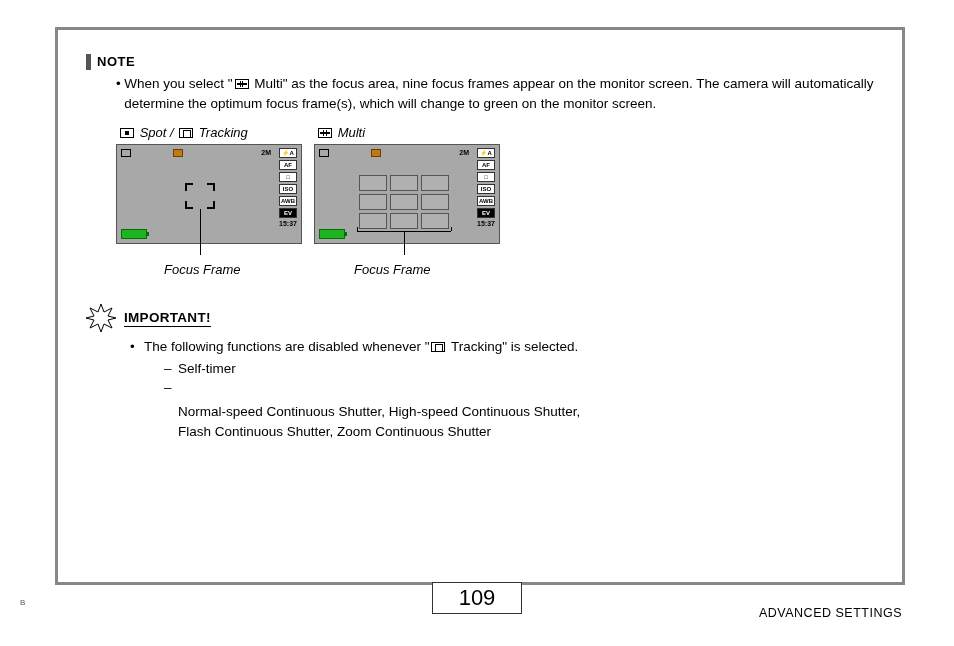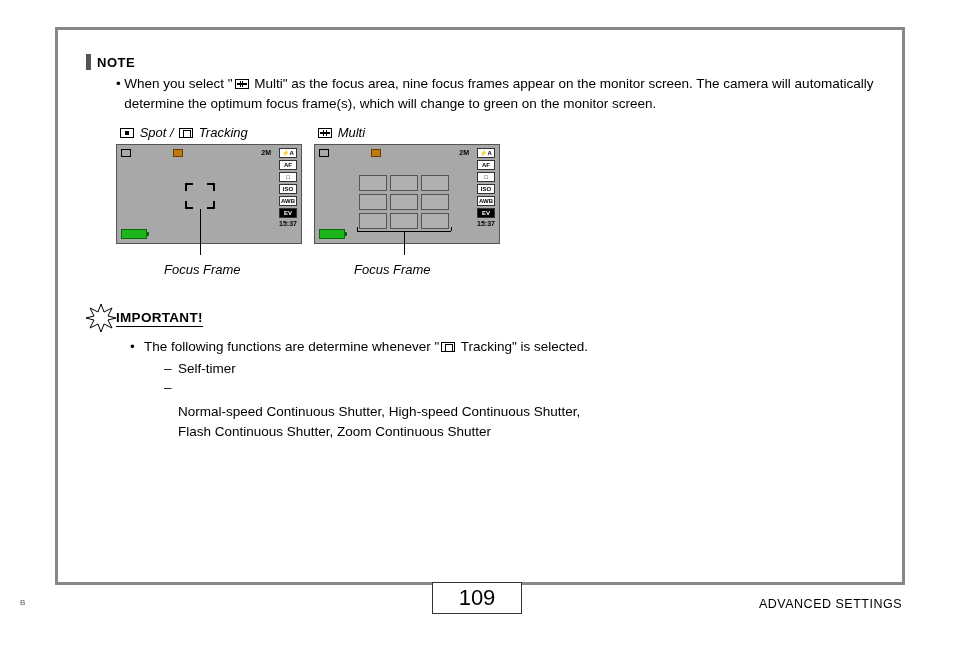--- a/index.html
+++ b/index.html
@@ -22,21 +22,20 @@
     background: #fff;
   }
   .inner {
     position: absolute;
     left: 28px;
     top: 24px;
     width: 790px;
   }
   .note-bar {
     display: flex;
-    align-items: center;
     gap: 6px;
     margin-bottom: 4px;
   }
   .note-tick {
     width: 5px;
     height: 16px;
     background: #555;
   }
   .note-label {
     font-weight: bold;
@@ -176,21 +175,21 @@
     font-style: italic;
     font-size: 13px;
   }
   .caption.c1 { margin-left: 48px; width: 180px; }
   .caption.c2 { margin-left: 10px; }
   
   .important-row {
     margin-top: 26px;
     display: flex;
     align-items: center;
-    gap: 0;
+    gap: 8px;
   }
   .burst {
     width: 30px; height: 30px;
   }
   .important-label {
     font-weight: bold;
     font-size: 13.5px;
     border-bottom: 1px solid #000;
     padding-bottom: 1px;
     letter-spacing: 0.3px;
@@ -218,21 +217,21 @@
     width: 90px; height: 32px;
     border: 1px solid #333;
     display: flex; align-items: center; justify-content: center;
     font-family: Liberation Sans, sans-serif;
     font-size: 22px;
     background: #fff;
   }
   .section-label {
     position: absolute;
     right: 52px;
-    top: 3px;
+    top: 12px;
     font-size: 12.5px;
     letter-spacing: 0.5px;
   }
   .b-mark {
     position: absolute;
     left: 20px; top: 4px;
     font-size: 8px; color: #555;
   }
 </style>
 </head>
@@ -334,21 +333,21 @@
       <svg class="burst" viewBox="0 0 30 30">
         <polygon points="15,1 18,9 26,5 22,13 30,15 22,17 26,25 18,21 15,29 12,21 4,25 8,17 0,15 8,13 4,5 12,9" fill="#fff" stroke="#000" stroke-width="1"></polygon>
       </svg>
       <div class="important-label">IMPORTANT!</div>
     </div>
 
     <div class="imp-block">
       <div class="bullet-row">
         <div class="bullet-dot">•</div>
         <div>
-          <span>The following functions are determine whenever "</span><span class="inline-icon track"></span><span> Tracking" is selected.</span>
+          <span>The following functions are disabled whenever "</span><span class="inline-icon track"></span><span> Tracking" is selected.</span>
           <div class="dash-list">
             <div class="dash-row">
               <div class="dash">–</div>
               <div>Self-timer</div>
             </div>
             <div class="dash-row">
               <div class="dash">–</div>
               <div style="max-width:430px;margin-top:24px;">Normal-speed Continuous Shutter, High-speed Continuous Shutter, Flash Continuous Shutter, Zoom Continuous Shutter</div>
             </div>
           </div>

